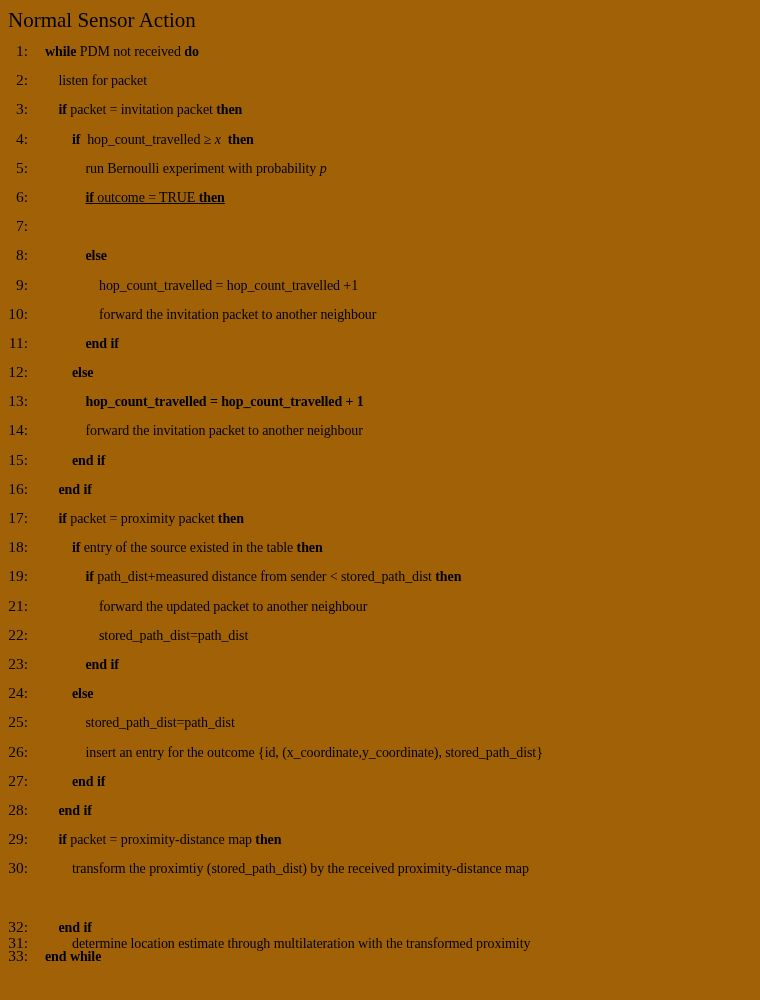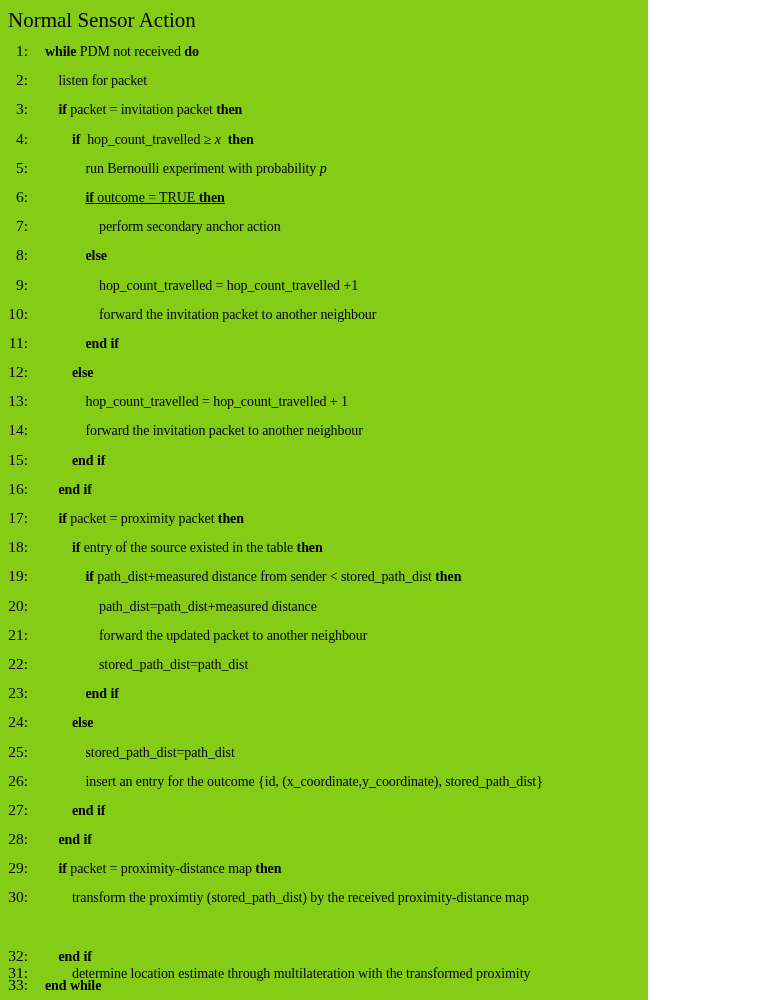--- a/index.html
+++ b/index.html
@@ -2,23 +2,23 @@
 <html><head>
 <meta charset="utf-8">
 <style>
   html, body {
     margin: 0;
     padding: 0;
     background: #ffffff;
   }
   .page {
     position: relative;
-    width: 648px;
+    width: 760px;
     height: 1000px;
-    background: #84cc16;
+    background: #a16207;
     color: #000000;
     font-family: "Liberation Serif", "DejaVu Serif", serif;
     overflow: hidden;
   }
   .title {
     padding: 8px 0 0 8px;
     font-size: 21px;
     line-height: 24px;
     white-space: pre;
   }
@@ -56,34 +56,33 @@
 
 <div class="page">
   <div class="title">Normal Sensor Action</div>
   <div class="lines">
       <div class="algo-line"><span class="line-num">1:</span><span class="line-text" style="padding-left: 17px;"><span class="kw">while</span><span> PDM not received </span><span class="kw">do</span></span></div>
       <div class="algo-line"><span class="line-num">2:</span><span class="line-text" style="padding-left: 30.5px;"><span>listen for packet</span></span></div>
       <div class="algo-line"><span class="line-num">3:</span><span class="line-text" style="padding-left: 30.5px;"><span class="kw">if</span><span> packet = invitation packet </span><span class="kw">then</span></span></div>
       <div class="algo-line"><span class="line-num">4:</span><span class="line-text" style="padding-left: 44px;"><span class="kw">if</span><span>  hop_count_travelled ≥ </span><span class="var">x</span><span>  </span><span class="kw">then</span></span></div>
       <div class="algo-line"><span class="line-num">5:</span><span class="line-text" style="padding-left: 57.5px;"><span>run Bernoulli experiment with probability </span><span class="var">p</span></span></div>
       <div class="algo-line"><span class="line-num">6:</span><span class="line-text" style="padding-left: 57.5px; text-decoration: underline;"><span class="kw">if</span><span> outcome = TRUE </span><span class="kw">then</span></span></div>
-      <div class="algo-line"><span class="line-num">7:</span><span class="line-text" style="padding-left: 71px;"><span>perform secondary anchor action</span></span></div>
+      <div class="algo-line"><span class="line-num">7:</span></div>
       <div class="algo-line"><span class="line-num">8:</span><span class="line-text" style="padding-left: 57.5px;"><span class="kw">else</span></span></div>
       <div class="algo-line"><span class="line-num">9:</span><span class="line-text" style="padding-left: 71px;"><span>hop_count_travelled = hop_count_travelled +1</span></span></div>
       <div class="algo-line"><span class="line-num">10:</span><span class="line-text" style="padding-left: 71px;"><span>forward the invitation packet to another neighbour</span></span></div>
       <div class="algo-line"><span class="line-num">11:</span><span class="line-text" style="padding-left: 57.5px;"><span class="kw">end if</span></span></div>
       <div class="algo-line"><span class="line-num">12:</span><span class="line-text" style="padding-left: 44px;"><span class="kw">else</span></span></div>
-      <div class="algo-line"><span class="line-num">13:</span><span class="line-text" style="padding-left: 57.5px;"><span>hop_count_travelled = hop_count_travelled + 1</span></span></div>
+      <div class="algo-line"><span class="line-num">13:</span><span class="line-text" style="padding-left: 57.5px; font-weight: bold;"><span>hop_count_travelled = hop_count_travelled + 1</span></span></div>
       <div class="algo-line"><span class="line-num">14:</span><span class="line-text" style="padding-left: 57.5px;"><span>forward the invitation packet to another neighbour</span></span></div>
       <div class="algo-line"><span class="line-num">15:</span><span class="line-text" style="padding-left: 44px;"><span class="kw">end if</span></span></div>
       <div class="algo-line"><span class="line-num">16:</span><span class="line-text" style="padding-left: 30.5px;"><span class="kw">end if</span></span></div>
       <div class="algo-line"><span class="line-num">17:</span><span class="line-text" style="padding-left: 30.5px;"><span class="kw">if</span><span> packet = proximity packet </span><span class="kw">then</span></span></div>
       <div class="algo-line"><span class="line-num">18:</span><span class="line-text" style="padding-left: 44px;"><span class="kw">if</span><span> entry of the source existed in the table </span><span class="kw">then</span></span></div>
       <div class="algo-line"><span class="line-num">19:</span><span class="line-text" style="padding-left: 57.5px;"><span class="kw">if</span><span> path_dist+measured distance from sender &lt; stored_path_dist </span><span class="kw">then</span></span></div>
-      <div class="algo-line"><span class="line-num">20:</span><span class="line-text" style="padding-left: 71px;"><span>path_dist=path_dist+measured distance</span></span></div>
       <div class="algo-line"><span class="line-num">21:</span><span class="line-text" style="padding-left: 71px;"><span>forward the updated packet to another neighbour</span></span></div>
       <div class="algo-line"><span class="line-num">22:</span><span class="line-text" style="padding-left: 71px;"><span>stored_path_dist=path_dist</span></span></div>
       <div class="algo-line"><span class="line-num">23:</span><span class="line-text" style="padding-left: 57.5px;"><span class="kw">end if</span></span></div>
       <div class="algo-line"><span class="line-num">24:</span><span class="line-text" style="padding-left: 44px;"><span class="kw">else</span></span></div>
       <div class="algo-line"><span class="line-num">25:</span><span class="line-text" style="padding-left: 57.5px;"><span>stored_path_dist=path_dist</span></span></div>
       <div class="algo-line"><span class="line-num">26:</span><span class="line-text" style="padding-left: 57.5px;"><span>insert an entry for the outcome {id, (x_coordinate,y_coordinate), stored_path_dist}</span></span></div>
       <div class="algo-line"><span class="line-num">27:</span><span class="line-text" style="padding-left: 44px;"><span class="kw">end if</span></span></div>
       <div class="algo-line"><span class="line-num">28:</span><span class="line-text" style="padding-left: 30.5px;"><span class="kw">end if</span></span></div>
       <div class="algo-line"><span class="line-num">29:</span><span class="line-text" style="padding-left: 30.5px;"><span class="kw">if</span><span> packet = proximity-distance map </span><span class="kw">then</span></span></div>
       <div class="algo-line"><span class="line-num">30:</span><span class="line-text" style="padding-left: 44px;"><span>transform the proximtiy (stored_path_dist) by the received proximity-distance map</span></span></div>

